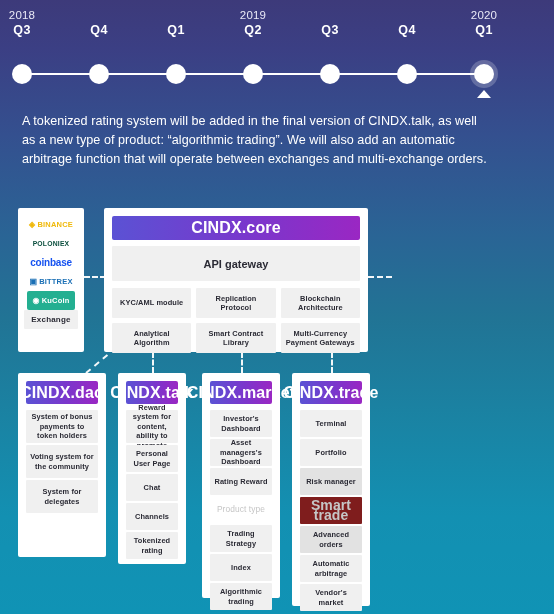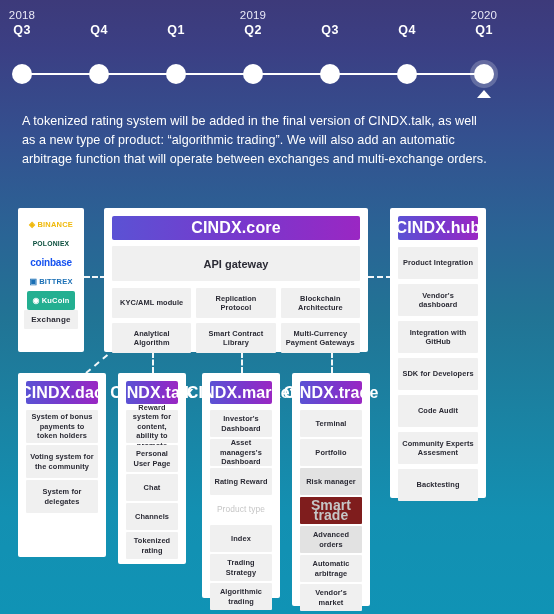--- a/index.html
+++ b/index.html
@@ -274,32 +274,20 @@
     <div class="core-grid" id="core-grid">
         <div class="cell">KYC/AML module</div>
         <div class="cell">Replication Protocol</div>
         <div class="cell">Blockchain Architecture</div>
         <div class="cell">Analytical Algorithm</div>
         <div class="cell">Smart Contract Library</div>
         <div class="cell">Multi-Currency Payment Gateways</div>
       </div>
   </div>
 
-  <div class="panel" id="hub">
-    <div class="ph">CINDX.hub</div>
-    <div id="hub-list">
-        <div class="cell">Product Integration</div>
-        <div class="cell">Vendor's dashboard</div>
-        <div class="cell">Integration with GitHub</div>
-        <div class="cell">SDK for Developers</div>
-        <div class="cell">Code Audit</div>
-        <div class="cell">Community Experts Assesment</div>
-        <div class="cell">Backtesting</div>
-      </div>
-  </div>
 
   <div class="panel prod" id="dao">
       <div class="ph">CINDX.dao</div>
       <div class="prod-list">
         <div class="cell">System of bonus payments to token holders</div>
         <div class="cell">Voting system for the community</div>
         <div class="cell">System for delegates</div>
       </div>
     </div>
   <div class="panel prod" id="talk">
@@ -312,22 +300,22 @@
         <div class="cell">Tokenized rating</div>
       </div>
     </div>
   <div class="panel prod" id="market">
       <div class="ph">CINDX.market</div>
       <div class="prod-list">
         <div class="cell">Investor's Dashboard</div>
         <div class="cell">Asset managers's Dashboard</div>
         <div class="cell">Rating Reward</div>
         <div class="cell ghost">Product type</div>
+        <div class="cell">Trading Strategy</div>
         <div class="cell">Index</div>
-        <div class="cell">Trading Strategy</div>
         <div class="cell">Algorithmic trading</div>
       </div>
     </div>
   <div class="panel prod" id="trade">
       <div class="ph">CINDX.trade</div>
       <div class="prod-list">
         <div class="cell">Terminal</div>
         <div class="cell">Portfolio</div>
         <div class="cell shaded">Risk manager</div>
         <div class="cell ghost2">Smart trade</div>

